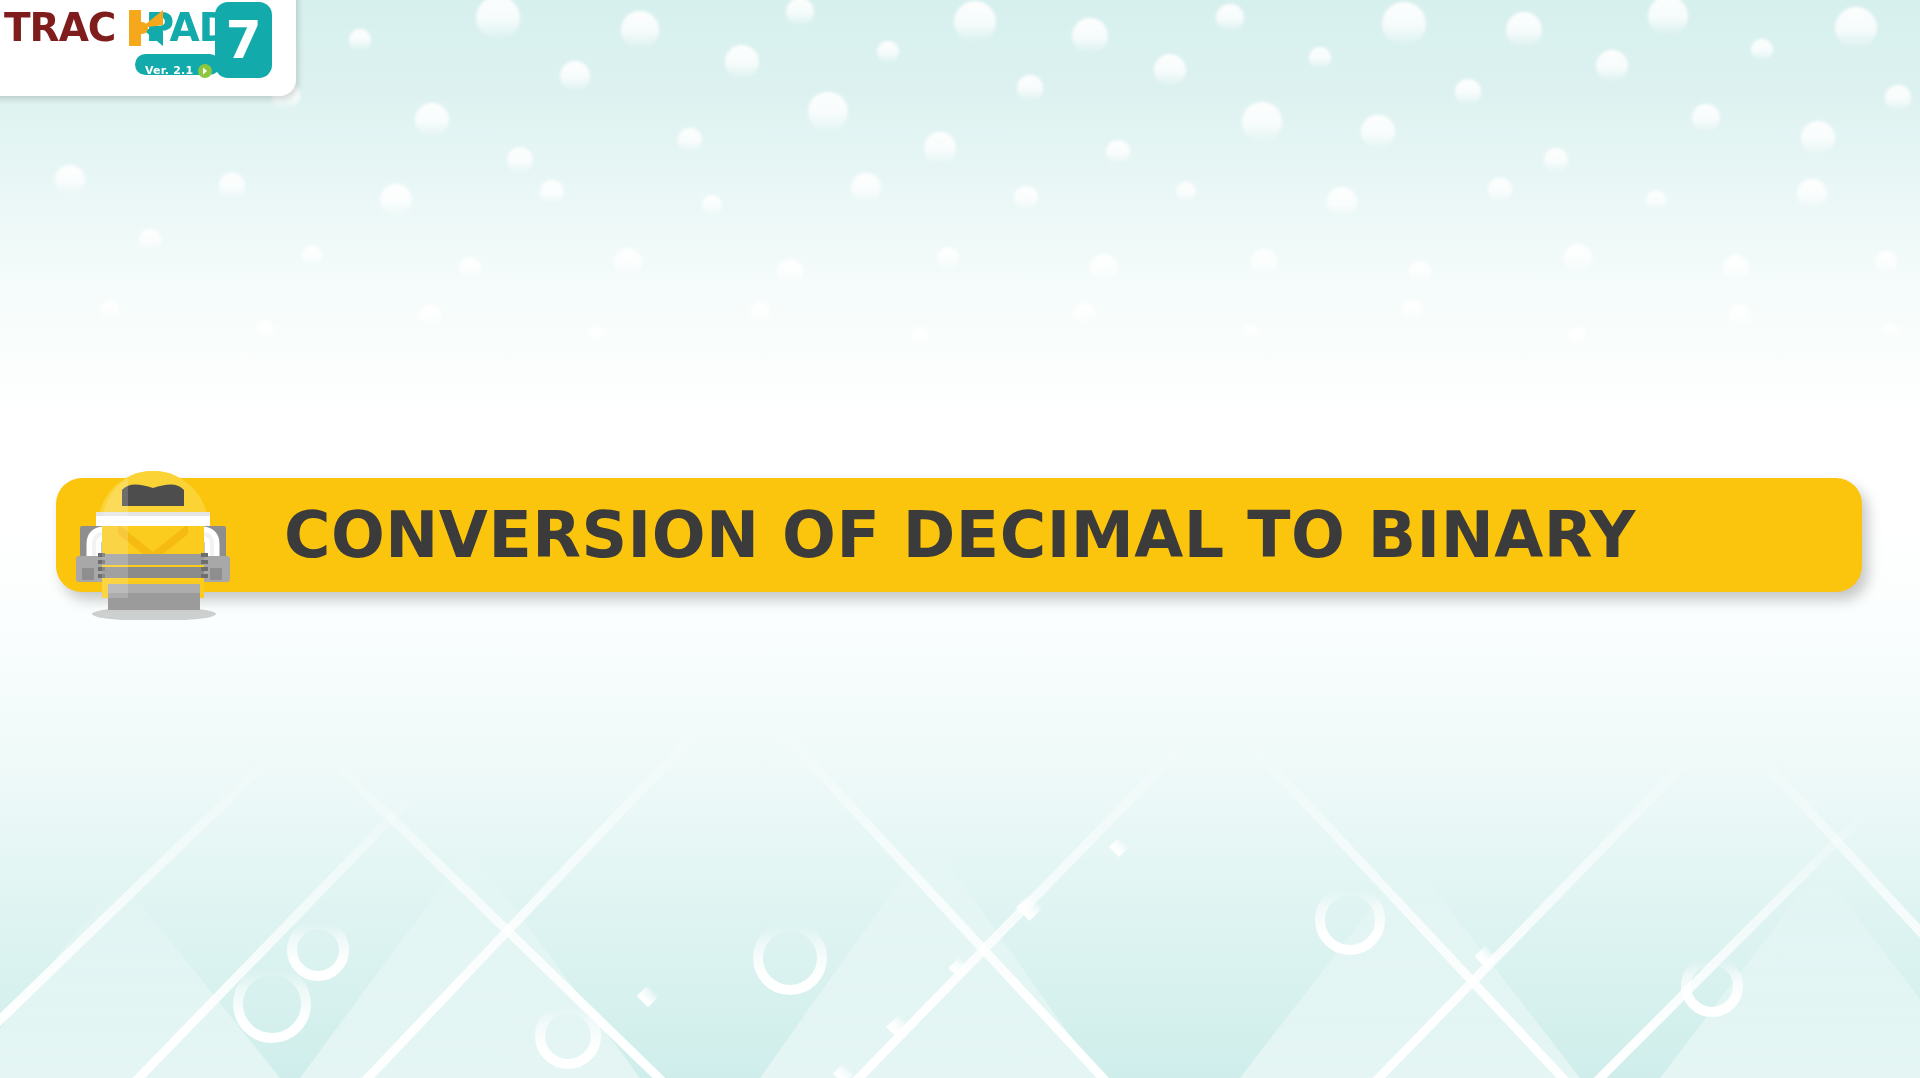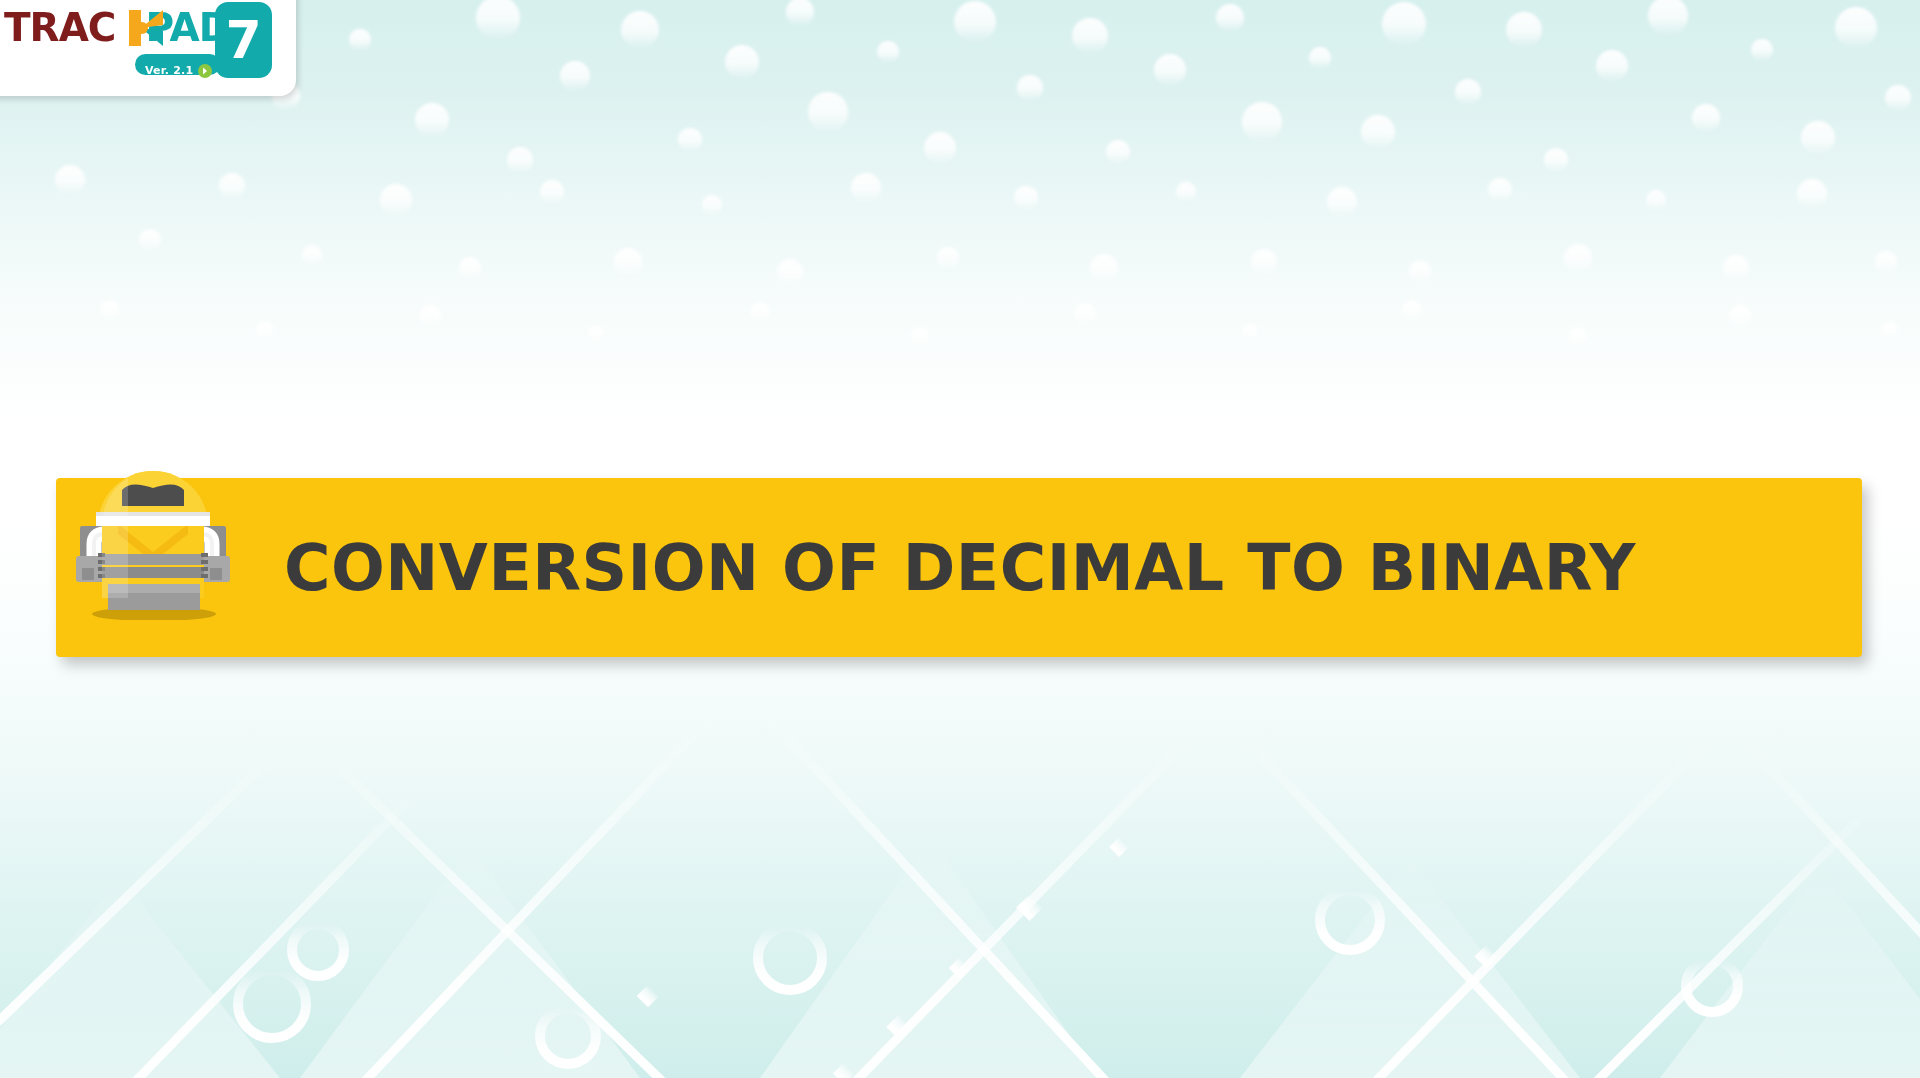--- a/index.html
+++ b/index.html
@@ -125,23 +125,23 @@
     font-family: "DejaVu Sans", sans-serif;
     font-weight: 700;
     font-size: 52px;
     line-height: 1;
   }
 
   
   .banner {
     position: absolute;
     left: 56px; top: 478px;
-    width: 1806px; height: 179px;
+    width: 1806px; height: 114px;
     background: #FBC40D;
-    border-radius: 4px;
+    border-radius: 26px;
     box-shadow: 6px 8px 14px rgba(0,0,0,0.22);
     z-index: 10;
     display: flex;
     align-items: center;
   }
   .banner-title {
     margin-left: 228px;
     color: #3B3B3B;
     font-family: "DejaVu Sans", sans-serif;
     font-weight: 700;

